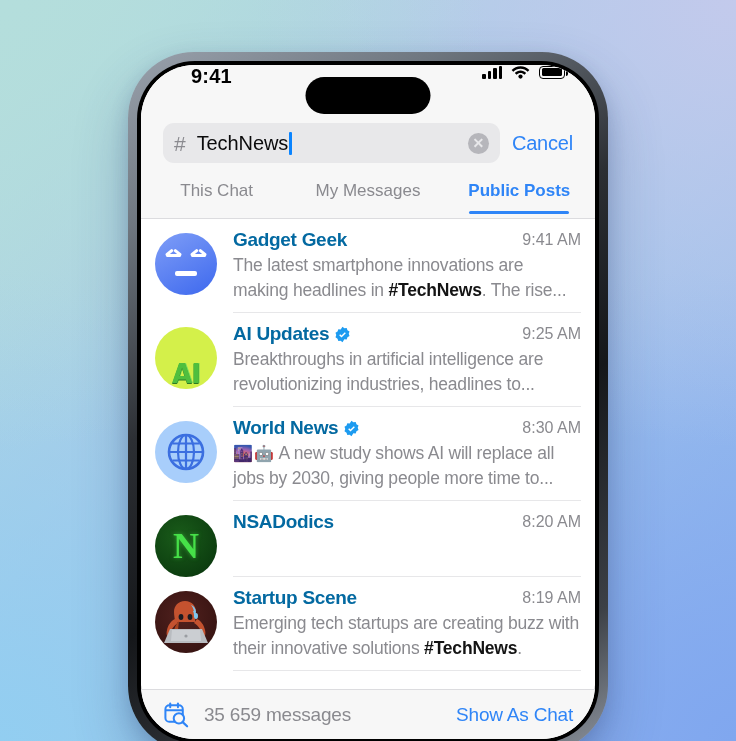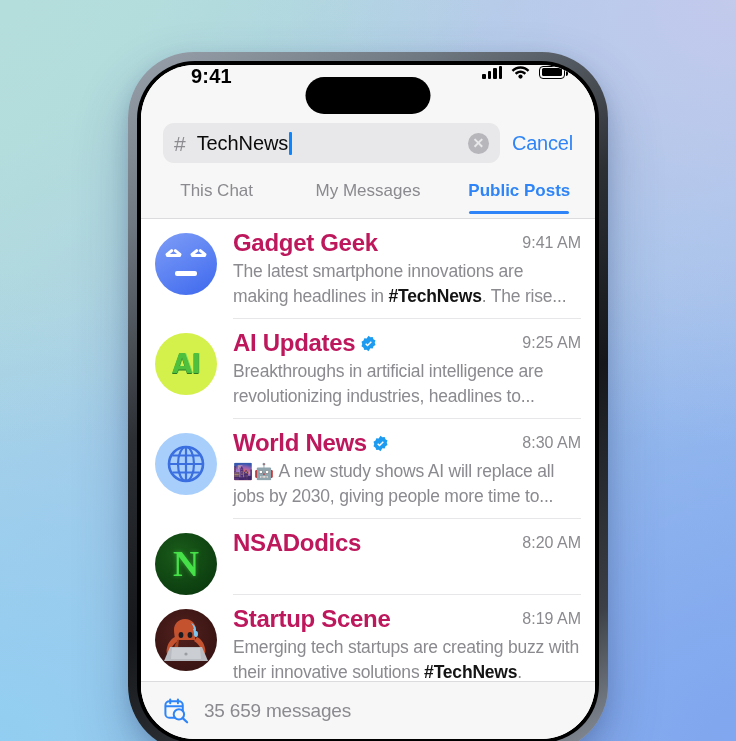--- a/index.html
+++ b/index.html
@@ -126,21 +126,21 @@
   
   #posts-list { background:#fff; }
   .post-row { display:flex; padding:10px 14px 0 14px; }
   .avatar {
     width:62px; height:62px; border-radius:50%;
     flex-shrink:0; margin-top:4px;
     position:relative; overflow:hidden;
   }
   .post-body { flex:1; margin-left:16px; padding-bottom:9px; border-bottom:1px solid #e7e7e9; min-width:0; }
   .post-head { display:flex; align-items:center; }
-  .post-name { font-size:24px; font-weight:700; color:#be185d; letter-spacing:-.3px; }
+  .post-name { font-size:19px; font-weight:700; color:#0369a1; letter-spacing:-.3px; }
   .verified {
     width:17px; height:17px; margin-left:5px; flex-shrink:0;
   }
   .post-time { margin-left:auto; font-size:16px; color:#8a8a8f; padding-left:8px; white-space:nowrap; }
   .post-text {
     font-size:17.5px; color:#8a8a8f; line-height:1.43; margin-top:2px;
     letter-spacing:-.2px;
   }
   .post-text b { color:#141414; font-weight:700; }
   .post-text .emj { font-size:16px; letter-spacing:1px; }
@@ -156,41 +156,41 @@
   .av-face .eye::before, .av-face .eye::after{
     content:""; position:absolute; top:-3px; width:9px; height:3.4px;
     background:#fff; border-radius:2px;
   }
   .av-face .eye::before{ left:-1px; transform:rotate(-40deg); }
   .av-face .eye::after{ right:-1px; transform:rotate(40deg); }
   .av-face .mouth{
     position:absolute; left:50%; transform:translateX(-50%); top:38px;
     width:22px; height:4.5px; background:#fff; border-radius:2px;
   }
-  .av-ai { background:#d4f04a; display:flex; align-items:center; justify-content:center; }
+  .av-ai { background:#d4f04a; display:flex; align-items:flex-end; justify-content:center; }
   .av-ai span{
     font-size:26px; font-weight:800; font-family:"DejaVu Sans", sans-serif;
     color:#4fbf3e; letter-spacing:-1px;
     text-shadow:0 1px 0 #2b7a24, 1px 0 0 #79dd5c;
   }
   .av-globe { background:#a8cefb; display:flex; align-items:center; justify-content:center; }
   .av-n { background:radial-gradient(circle at 40% 35%, #1a5c1a 0%, #0d3f10 70%, #072c09 100%);
           display:flex; align-items:center; justify-content:center; }
   .av-n span{
     font-size:36px; font-weight:700; color:#46e048;
     font-family:"Liberation Serif", serif; line-height:1;
     text-shadow:0 0 4px rgba(70,224,72,.5);
   }
   .av-squid { background:radial-gradient(circle at 45% 40%, #51211e 0%, #3a1513 70%, #2d100e 100%); }
   .av-squid .sq { position:absolute; inset:0; }
 
   
   #bottom-bar {
     position:absolute; left:0; right:0; bottom:0;
-    height:58px; background:#f7f7f7;
+    height:50px; background:#f7f7f7;
     border-top:1px solid #dcdcdf;
     display:flex; align-items:center; padding:0 22px; gap:14px;
   }
   #calendar-search-icon { width:27px; height:27px; flex-shrink:0; }
   #messages-count { font-size:19px; color:#8a8a8f; letter-spacing:-.2px; }
   #show-as-chat { margin-left:auto; font-size:19px; color:#2f85f7; letter-spacing:-.2px; }
 </style>
 </head>
 <body>
 
@@ -343,17 +343,18 @@
       <div id="bottom-bar">
         <svg id="calendar-search-icon" viewBox="0 0 28 28">
           <rect x="2.5" y="4.5" width="18" height="17" rx="4" fill="none" stroke="#2f85f7" stroke-width="2.1"></rect>
           <line x1="7.5" y1="2.5" x2="7.5" y2="6.5" stroke="#2f85f7" stroke-width="2.1" stroke-linecap="round"></line>
           <line x1="15.5" y1="2.5" x2="15.5" y2="6.5" stroke="#2f85f7" stroke-width="2.1" stroke-linecap="round"></line>
           <line x1="2.5" y1="9.5" x2="20.5" y2="9.5" stroke="#2f85f7" stroke-width="2.1"></line>
           <circle cx="16.5" cy="18" r="5.4" fill="#f7f7f7" stroke="#2f85f7" stroke-width="2.1"></circle>
           <line x1="20.4" y1="21.9" x2="25" y2="26.2" stroke="#2f85f7" stroke-width="2.3" stroke-linecap="round"></line>
         </svg>
         <span id="messages-count">35 659 messages</span>
+        <span id="show-as-chat">Show As Chat</span>
       </div>
 
     </div>
   </div>
 </div>
 
 </body></html>

